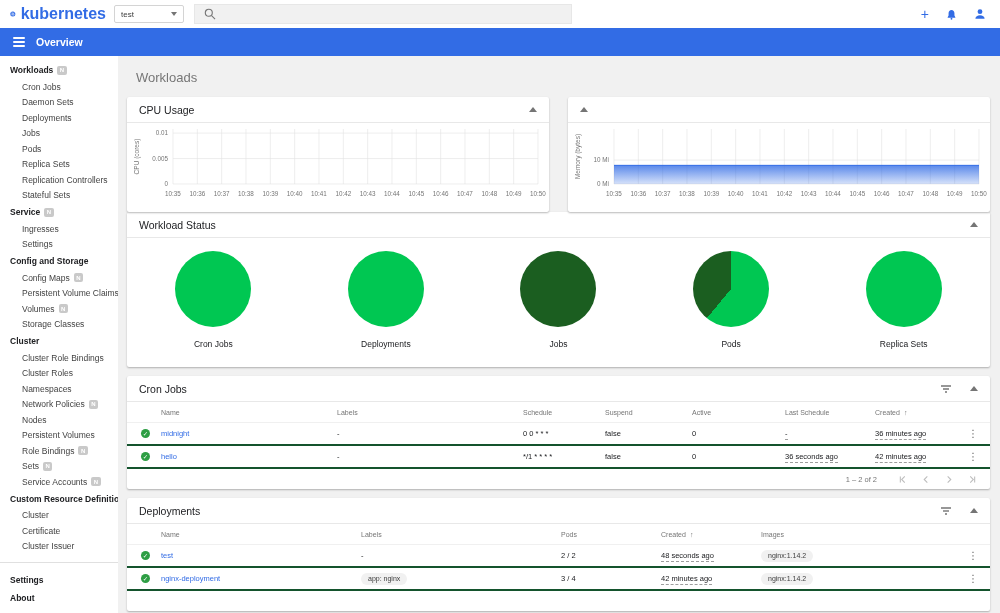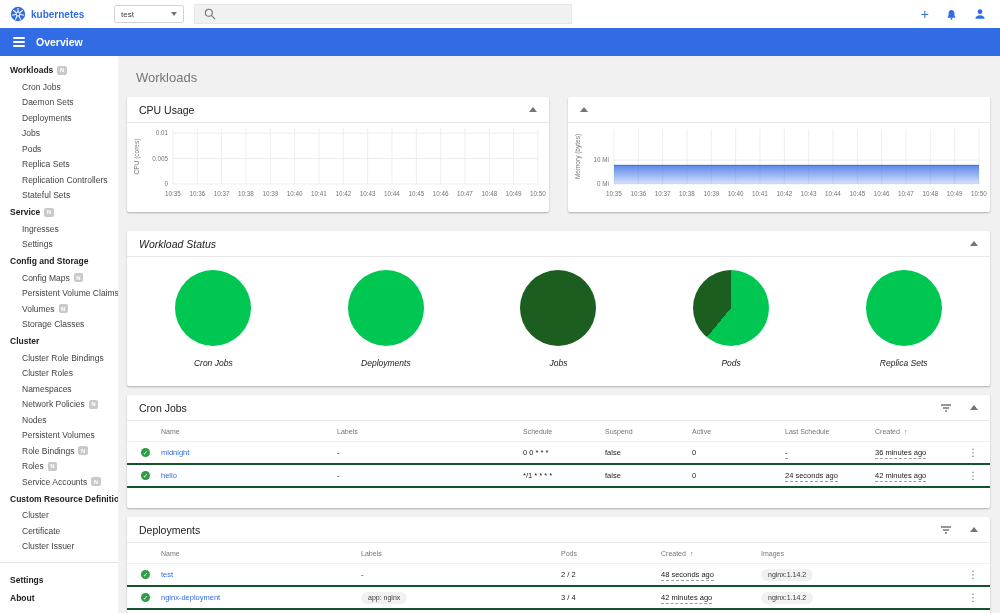--- a/index.html
+++ b/index.html
@@ -4,21 +4,21 @@
 <style>
   :root{ --brand:#326ce5; --green:#2e9e44; --link:#326ce5; }
   *{box-sizing:border-box;}
   html,body{margin:0;padding:0;}
   body{width:1000px;height:613px;overflow:hidden;background:#f1f1f1;
        font-family:"Liberation Sans",sans-serif;color:#202124;}
   
   .topbar{position:absolute;top:0;left:0;right:0;height:28px;background:#fff;
           display:flex;align-items:center;z-index:5;}
   .logo{display:flex;align-items:center;gap:5px;margin-left:10px;color:var(--brand);
-        font-weight:700;font-size:10px;width:96px;cursor:pointer;}
+        font-weight:700;font-size:16px;width:96px;cursor:pointer;}
   .ns-select{margin-left:8px;width:70px;height:18px;border:1px solid #d4d4d4;border-radius:2px;
              display:flex;align-items:center;justify-content:space-between;padding:0 6px;
              font-size:8px;color:#3c3c3c;background:#fff;cursor:pointer;}
   .caret-down{width:0;height:0;border-left:3.5px solid transparent;border-right:3.5px solid transparent;
               border-top:4px solid #757575;}
   .caret-up{width:0;height:0;border-left:4px solid transparent;border-right:4px solid transparent;
             border-bottom:5px solid #757575;cursor:pointer;}
   .searchbar{margin-left:10px;width:378px;height:20px;background:#f1f1f1;border:1px solid #e7e7e7;
              display:flex;align-items:center;padding:0 9px;gap:9px;}
   .searchbar input{border:none;background:transparent;outline:none;font-size:8px;color:#3c3c3c;width:100%;}
@@ -45,21 +45,21 @@
   .content{position:absolute;top:56px;left:118px;right:0;bottom:0;padding:0 10px 0 9px;overflow:hidden;}
   .page-title{font-size:13px;font-weight:400;color:#767676;margin:14px 0 0 9px;}
   .cards-row{display:flex;gap:19px;margin-top:12px;}
   .card{background:#fff;border-radius:2px;box-shadow:0 1px 2px rgba(0,0,0,.28);}
   .half{flex:1;height:115px;}
   .card-header{height:26px;display:flex;align-items:center;padding:8px 12px;
                border-bottom:1px solid #e8e8e8;}
   .card-title{font-size:10.5px;font-weight:500;color:#202124;flex:1;}
   .hdr-icons{display:flex;align-items:center;gap:18px;}
   .chart{height:88px;width:100%;}
-  .status-card{margin-top:19px;height:155px;font-style:italic;}
+  .status-card{height:155px;}
   .pies-row{display:flex;padding-top:13px;}
   .pie-wrap{flex:1;text-align:center;}
   .pie{width:76px;height:76px;border-radius:50%;margin:0 auto;}
   .pie-label{font-size:8.5px;color:#202124;margin-top:12px;}
   .table-card{margin-top:9px;height:113px;overflow:hidden;}
   .trow{display:grid;align-items:center;}
   .thead{height:21px;color:#757575;font-size:7px;border-bottom:1px solid #f0f0f0;}
   .th{cursor:pointer;}
   .sort-arrow{margin-left:4px;font-size:7px;color:#757575;}
   .tr{height:23px;font-size:7.5px;border-bottom:2px solid #14532d;}
@@ -207,21 +207,21 @@
         <span>Nodes</span>
       </div>
       <div class="nav-item">
         <span>Persistent Volumes</span>
       </div>
       <div class="nav-item">
         <span>Role Bindings</span>
         <span class="badge">N</span>
       </div>
       <div class="nav-item">
-        <span>Roles</span>
+        <span>Sets</span>
         <span class="badge">N</span>
       </div>
       <div class="nav-item">
         <span>Service Accounts</span>
         <span class="badge">N</span>
       </div>
       <div class="nav-sec">
         <span>Custom Resource Definitions</span>
       </div>
       <div class="nav-item">
@@ -423,25 +423,44 @@
             <span class="td"><span class="underline">36 minutes ago</span></span>
             <span class="kebab">⋮</span>
           </div>
           <div class="trow tr" style="grid-template-columns: 34px 176px 186px 82px 87px 93px 90px 1fr 22px;">
             <span class="chk-wrap"><span class="chk">✓</span></span>
             <span class="td"><span class="link">hello</span></span>
             <span class="td"><span>-</span></span>
             <span class="td"><span>*/1 * * * *</span></span>
             <span class="td"><span>false</span></span>
             <span class="td"><span>0</span></span>
-            <span class="td"><span class="underline">24 seconds ago</span></span>
+            <span class="td"><span class="underline">36 seconds ago</span></span>
             <span class="td"><span class="underline">42 minutes ago</span></span>
             <span class="kebab">⋮</span>
           </div>
         </div>
+      <div class="tfoot">
+        <span>1 – 2 of 2</span>
+        <span class="pg-icons">
+          <svg viewBox="0 0 9 10" width="8" height="9">
+            <path d="M6.5 1.5 3 5l3.5 3.5" fill="none" stroke="#bdbdbd" stroke-width="1.2"></path>
+            <line x1="1.5" y1="1.5" x2="1.5" y2="8.5" stroke="#bdbdbd" stroke-width="1.2"></line>
+          </svg>
+          <svg viewBox="0 0 9 10" width="8" height="9">
+            <path d="M6 1.5 2.5 5 6 8.5" fill="none" stroke="#bdbdbd" stroke-width="1.2"></path>
+          </svg>
+          <svg viewBox="0 0 9 10" width="8" height="9">
+            <path d="M3 1.5 6.5 5 3 8.5" fill="none" stroke="#bdbdbd" stroke-width="1.2"></path>
+          </svg>
+          <svg viewBox="0 0 9 10" width="8" height="9">
+            <path d="M2.5 1.5 6 5 2.5 8.5" fill="none" stroke="#bdbdbd" stroke-width="1.2"></path>
+            <line x1="7.5" y1="1.5" x2="7.5" y2="8.5" stroke="#bdbdbd" stroke-width="1.2"></line>
+          </svg>
+        </span>
+      </div>
     </section>
 
     <section class="card table-card">
       <div class="card-header">
         <span class="card-title">Deployments</span>
         <span class="hdr-icons">
           <svg viewBox="0 0 12 10" width="12" height="10">
             <line x1="1" y1="2" x2="11" y2="2" stroke="#757575" stroke-width="1.4"></line>
             <line x1="3" y1="5" x2="9" y2="5" stroke="#757575" stroke-width="1.4"></line>
             <line x1="5" y1="8" x2="7" y2="8" stroke="#757575" stroke-width="1.4"></line>

